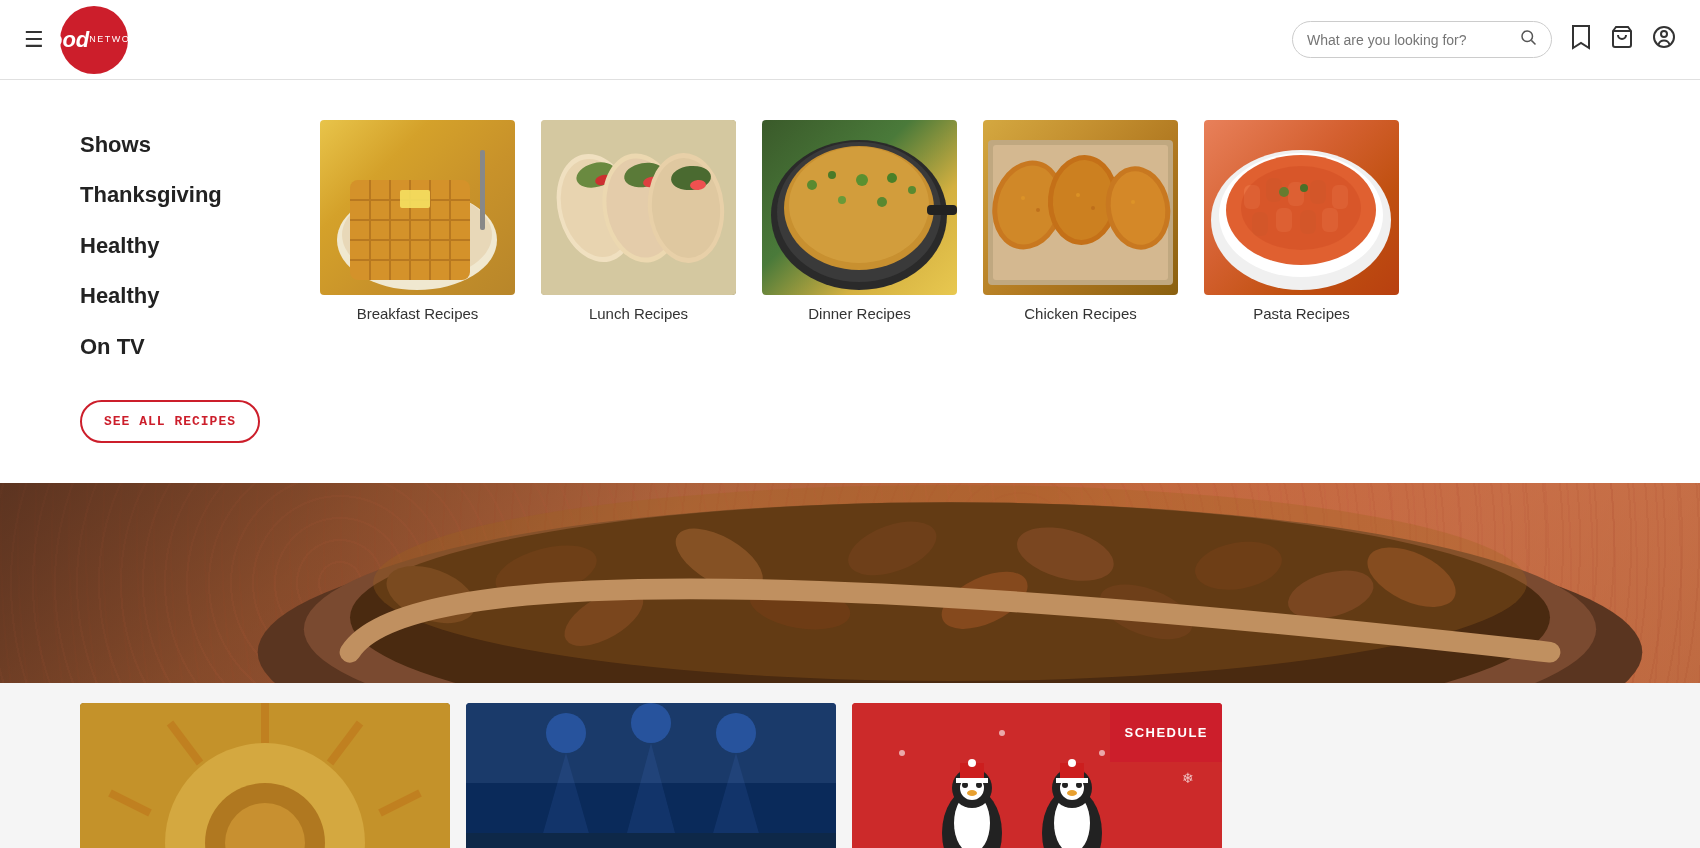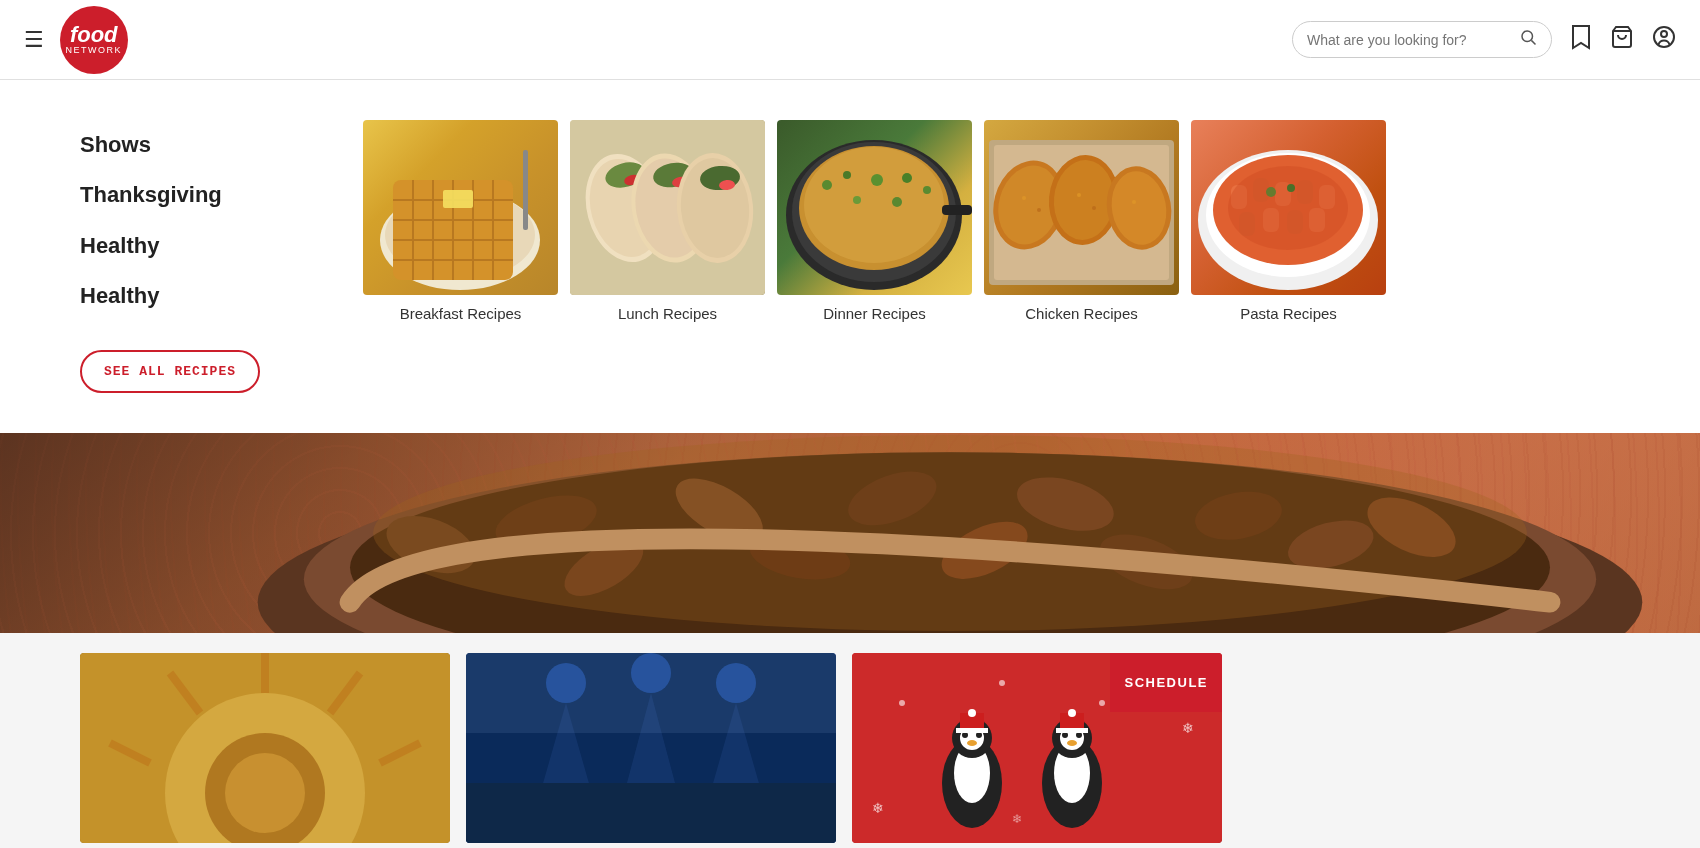--- a/index.html
+++ b/index.html
@@ -20,21 +20,20 @@
       cursor: pointer;
       margin-right: 16px;
       color: #333;
     }
     .logo-circle {
       width: 68px;
       height: 68px;
       background: #cc1e2b;
       border-radius: 50%;
       display: flex;
-      flex-direction: column;
       align-items: center;
       justify-content: center;
       flex-shrink: 0;
     }
     .logo-food {
       color: #fff;
       font-size: 22px;
       font-weight: 900;
       font-style: italic;
       line-height: 1;
@@ -136,23 +135,22 @@
       cursor: pointer;
       display: inline-block;
       text-transform: uppercase;
       width: fit-content;
       font-family: Liberation Mono, monospace;
     }
 
     
     .recipe-grid {
       display: flex;
-      gap: 12px;
+      gap: 26px;
       flex: 1;
-      margin-left: 43px;
     }
     .recipe-card {
       display: flex;
       flex-direction: column;
       align-items: center;
       gap: 10px;
       width: 195px;
     }
     .recipe-img {
       width: 195px;
@@ -333,20 +331,21 @@
   </div>
 </header>
 
 <div class="main-content">
 
   <aside class="sidebar">
     <div class="sidebar-item">Shows</div>
     <div class="sidebar-item">Thanksgiving</div>
     <div class="sidebar-item">Healthy</div>
     <div class="sidebar-item">Healthy</div>
+    <div class="sidebar-item">On TV</div>
     <button class="see-all-btn">SEE ALL RECIPES</button>
   </aside>
 
   <div class="recipe-grid">
 
     <div class="recipe-card">
       <div class="recipe-img img-breakfast">
         <svg class="food-svg" viewBox="0 0 195 175">
 
           <ellipse cx="97" cy="120" rx="80" ry="50" fill="#f0e8d0"></ellipse>

